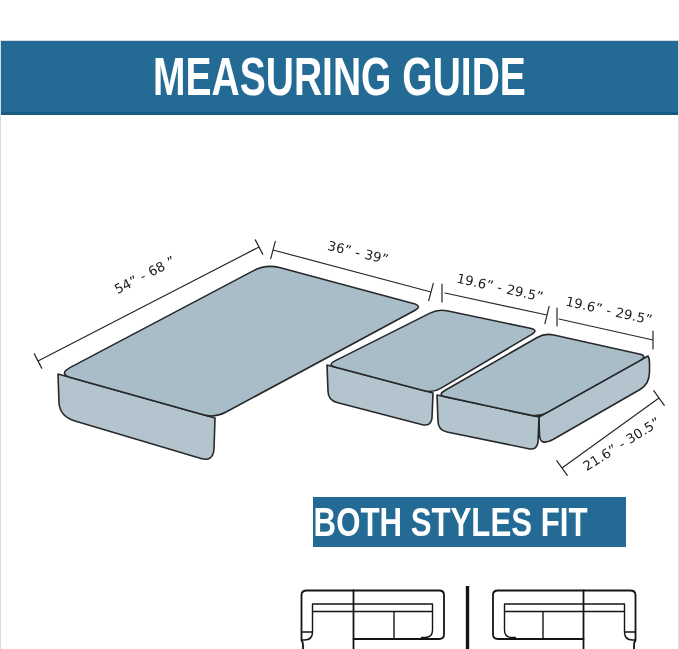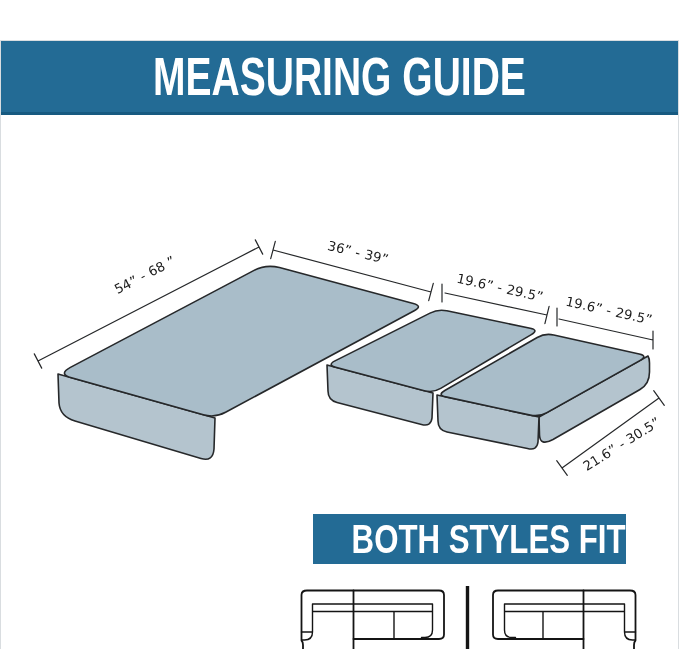--- a/index.html
+++ b/index.html
@@ -30,23 +30,23 @@
     border-bottom:3px solid var(--banner-border);
     display:flex;align-items:center;justify-content:center;
   }
   .top-banner .banner-text{
     color:var(--banner-text);
     font-size:52px;font-weight:700;letter-spacing:0px;
     transform:scale(0.75,1.02);transform-origin:center;
     white-space:nowrap;line-height:1;
   }
   .fit-banner{
-    position:absolute;left:312px;top:473px;width:313px;height:50px;
+    position:absolute;left:312px;top:456px;width:313px;height:50px;
     background:var(--banner-bg);
-    display:flex;align-items:center;justify-content:flex-start;
+    display:flex;align-items:center;justify-content:flex-end;
     z-index:2;
   }
   .fit-banner .banner-text{
     color:var(--banner-text);
     font-size:40px;font-weight:700;
     transform:scale(0.78,1.0);transform-origin:center;
     white-space:nowrap;line-height:1;
   }
   svg.art{position:absolute;left:0;top:0;width:679px;height:649px;z-index:1;}
   .dim-label{

